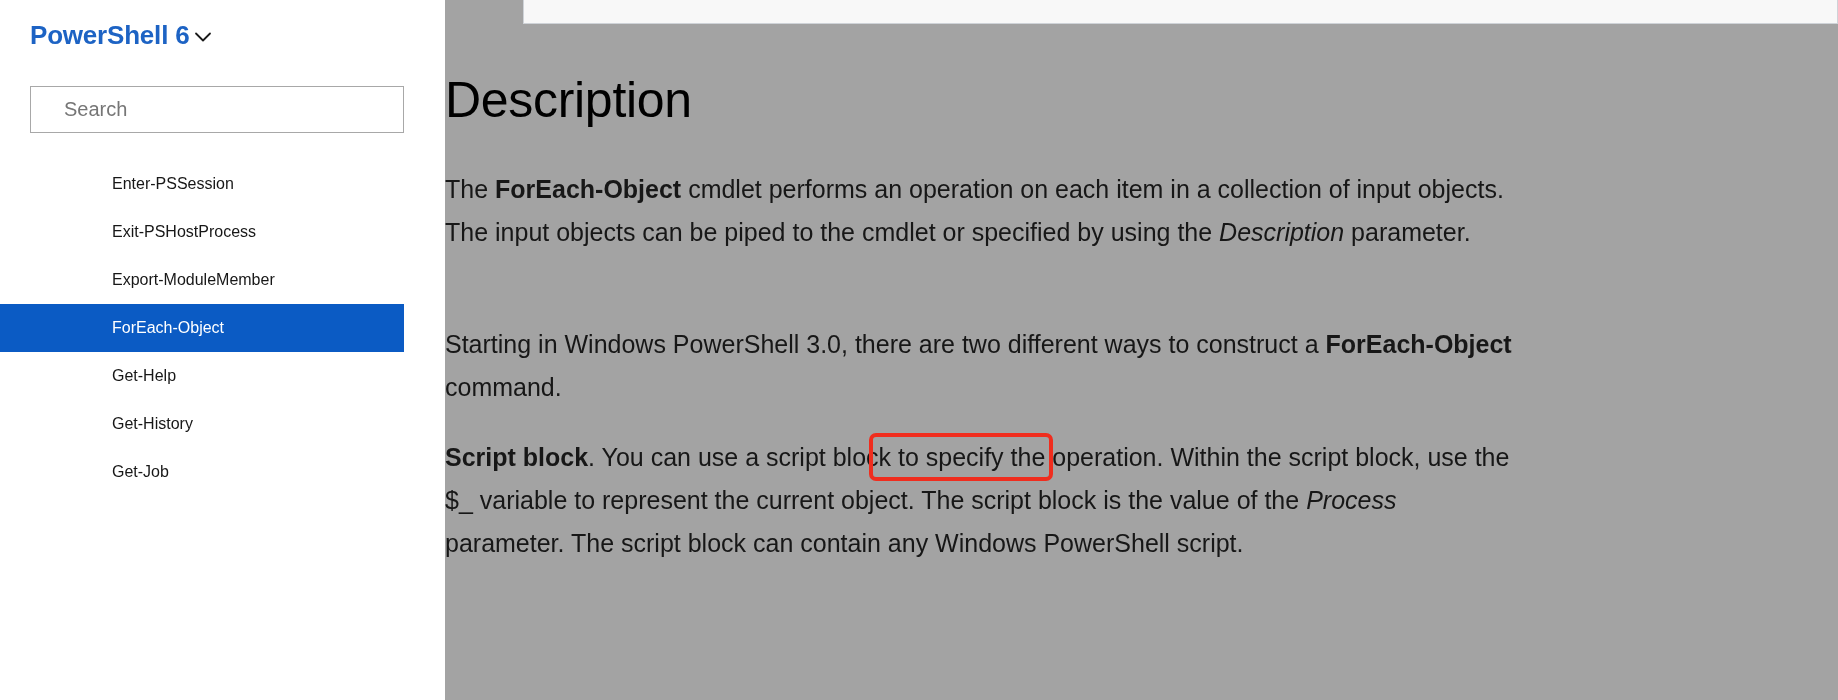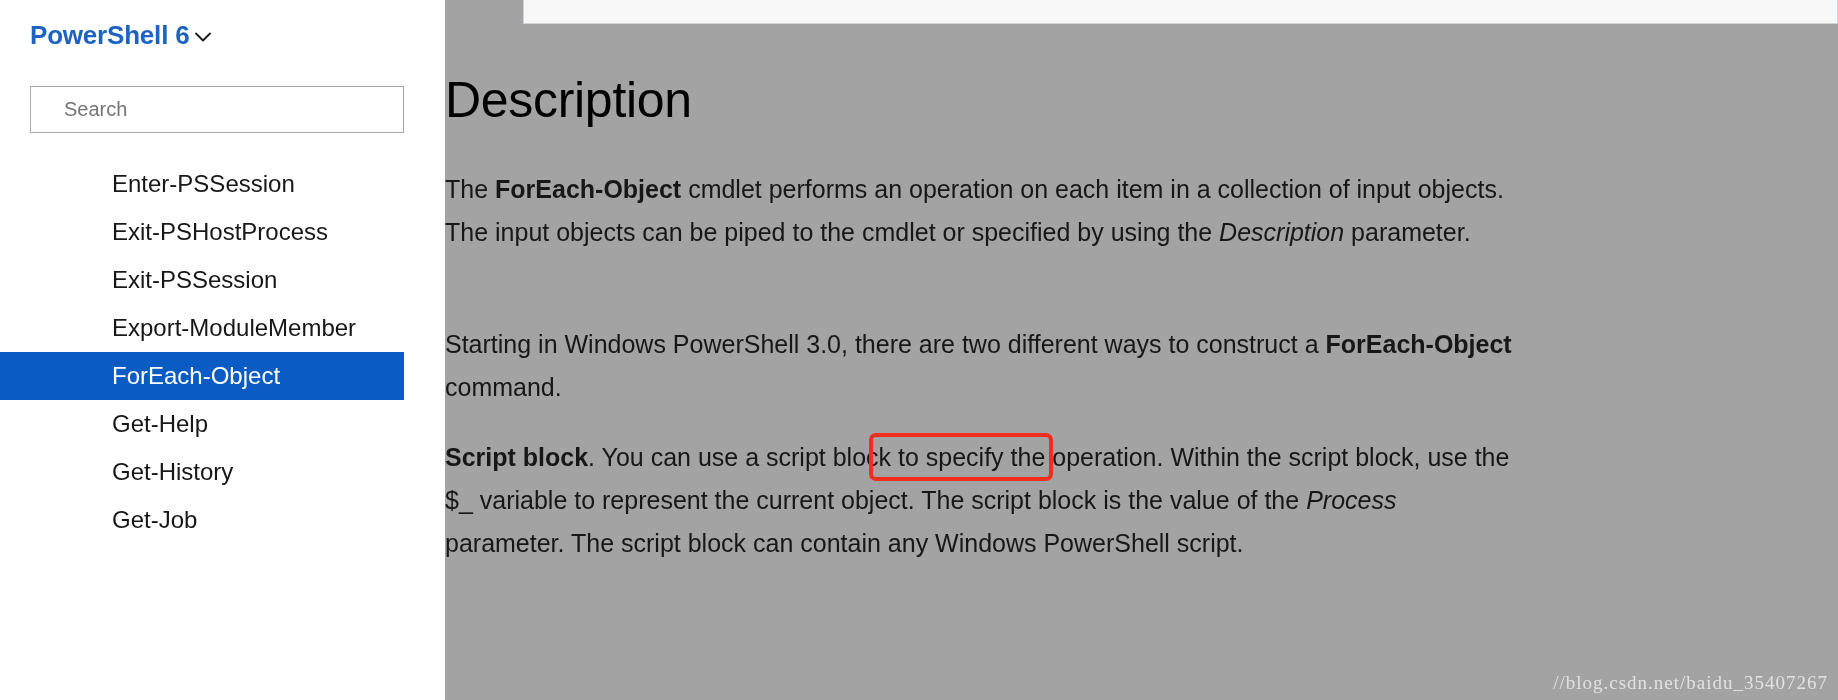--- a/index.html
+++ b/index.html
@@ -92,21 +92,21 @@
     top: 160px;
     width: 440px;
     list-style: none;
     margin: 0;
     padding: 0;
   }
   #nav-list li.nav-item {
     height: 48px;
     line-height: 48px;
     padding-left: 112px;
-    font-size: 24px;
+    font-size: 16px;
     color: #171717;
     white-space: nowrap;
     cursor: pointer;
     box-sizing: border-box;
   }
   #nav-list li.nav-item.selected {
     background: #0b5bc4;
     color: #ffffff;
     width: 404px;
     font-weight: normal;
@@ -220,23 +220,20 @@
 
     <div id="nav-clip">
       <ul id="nav-list">
         <li class="nav-item">
           <span>Enter-PSSession</span>
         </li>
         <li class="nav-item">
           <span>Exit-PSHostProcess</span>
         </li>
         <li class="nav-item">
-          <span>Exit-PSSession</span>
-        </li>
-        <li class="nav-item">
           <span>Export-ModuleMember</span>
         </li>
         <li class="nav-item selected">
           <span>ForEach-Object</span>
         </li>
         <li class="nav-item">
           <span>Get-Help</span>
         </li>
         <li class="nav-item">
           <span>Get-History</span>
@@ -262,14 +259,13 @@
       <span>Starting in Windows PowerShell 3.0, there are two different ways to construct a </span><b>ForEach-Object</b><span> command.</span>
     </p>
 
     <p class="para" id="para-3">
       <b>Script block</b><span>. You can use a script block to specify the operation. Within the script block, use the $_ variable to represent the current object. The script block is the value of the </span><i>Process</i><span> parameter. The script block can contain any Windows PowerShell script.</span>
     </p>
 
     <div id="annotation-box"></div>
   </main>
 
-  <div id="watermark">//blog.csdn.net/baidu_35407267</div>
 </div>
 
 </body></html>

